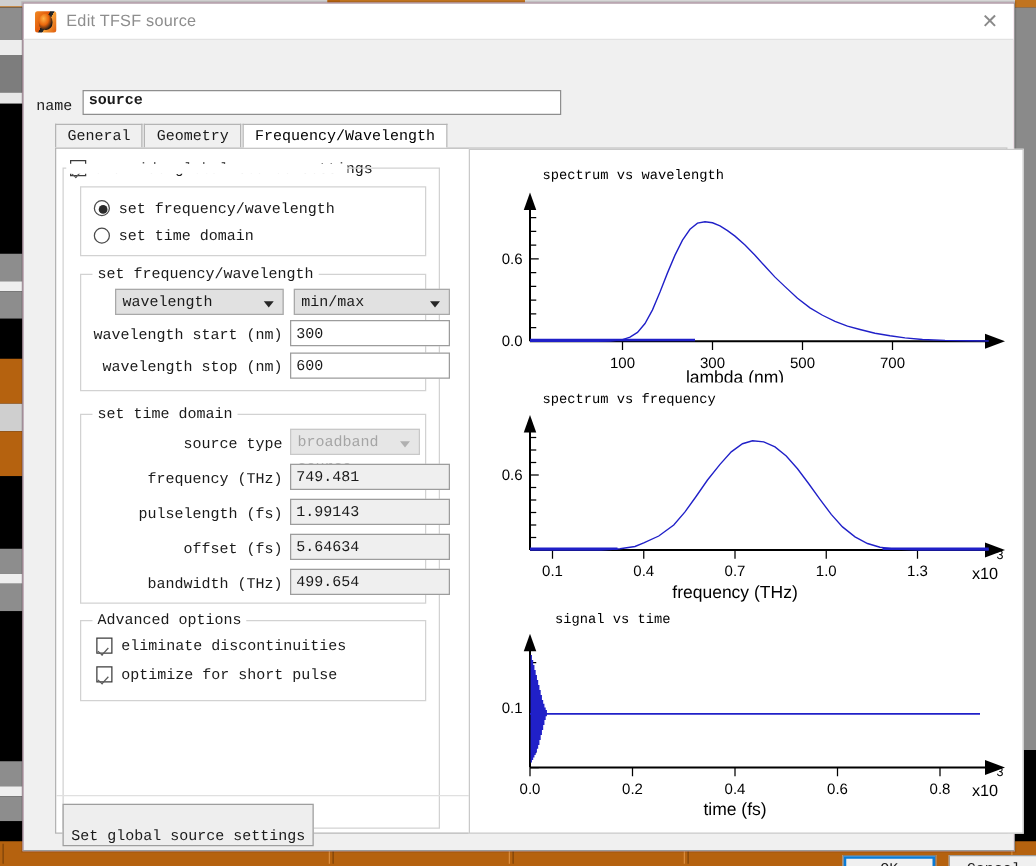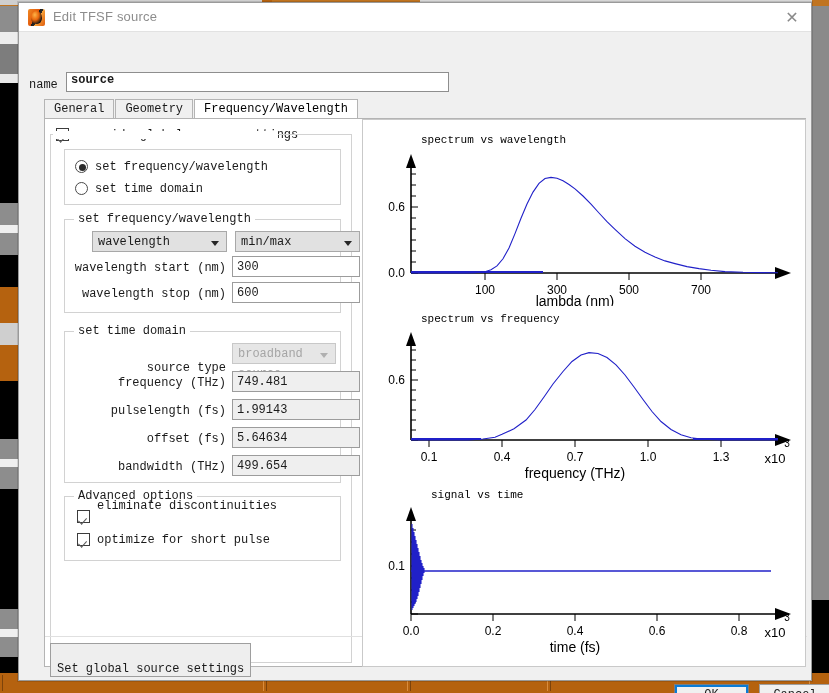--- a/index.html
+++ b/index.html
@@ -152,21 +152,21 @@
   
   #global-btn {
     position: absolute; left: 31px; top: 611px;
     height: 20px; padding: 16px 6px;
     background: #eeeeee; border: 1px solid #9e9e9e;
     font-size: 12px; color: #1a1a1a; line-height: 19px; cursor: pointer;
   }
 
   
   #plots {
-    position: absolute; left: 343px; top: 87px;
+    position: absolute; left: 356px; top: 87px;
     width: 444px; height: 548px;
     background: #ffffff; border: 1px solid #c9c9c9;
   }
   .plot { position: absolute; left: 0; width: 444px; }
   .plot svg { display: block; }
 
   
   #btn-ok {
     position: absolute; left: 655px; top: 652px;
     width: 75px; height: 22px;
@@ -274,39 +274,39 @@
           <span class="arrow"></span>
         </div>
         <div class="fld-label" style="left:0px;top:41px;width:161px;">wavelength start (nm)</div>
         <div class="field white" style="left:167px;top:36px;width:128px;">300</div>
         <div class="fld-label" style="left:0px;top:67px;width:161px;">wavelength stop (nm)</div>
         <div class="field white" style="left:167px;top:62px;width:128px;">600</div>
       </div>
 
       <div class="groupbox" style="left:19px;top:212px;width:277px;height:152px;">
         <div class="grouptitle">set time domain</div>
-        <div class="fld-label" style="left:0px;top:16px;width:161px;margin-top:13px;">source type</div>
+        <div class="fld-label" style="left:0px;top:16px;width:161px;">source type</div>
         <div class="combo disabled" style="left:167px;top:11px;width:104px;">
           <span>broadband source</span>
           <span class="arrow"></span>
         </div>
         <div class="fld-label" style="left:0px;top:44px;width:161px;">frequency (THz)</div>
         <div class="field" style="left:167px;top:39px;width:128px;">749.481</div>
         <div class="fld-label" style="left:0px;top:72px;width:161px;">pulselength (fs)</div>
         <div class="field" style="left:167px;top:67px;width:128px;">1.99143</div>
         <div class="fld-label" style="left:0px;top:100px;width:161px;">offset (fs)</div>
         <div class="field" style="left:167px;top:95px;width:128px;">5.64634</div>
         <div class="fld-label" style="left:0px;top:128px;width:161px;">bandwidth (THz)</div>
         <div class="field" style="left:167px;top:123px;width:128px;">499.654</div>
       </div>
 
       <div class="groupbox" style="left:19px;top:377px;width:277px;height:65px;">
         <div class="grouptitle">Advanced options</div>
         <div class="cbx checked" style="left:12px;top:13px;"></div>
-        <div class="ctl-label" style="left:32px;top:2px;">eliminate discontinuities</div>
+        <div class="ctl-label" style="left:32px;top:13px;">eliminate discontinuities</div>
         <div class="cbx checked" style="left:12px;top:36px;"></div>
         <div class="ctl-label" style="left:32px;top:36px;">optimize for short pulse</div>
       </div>
 
       <div style="position:absolute;left:0;top:517px;width:762px;height:1px;background:#e0e0e0;"></div>
     </div>
 
     <div id="global-btn">Set global source settings</div>
 
     <div id="plots">

